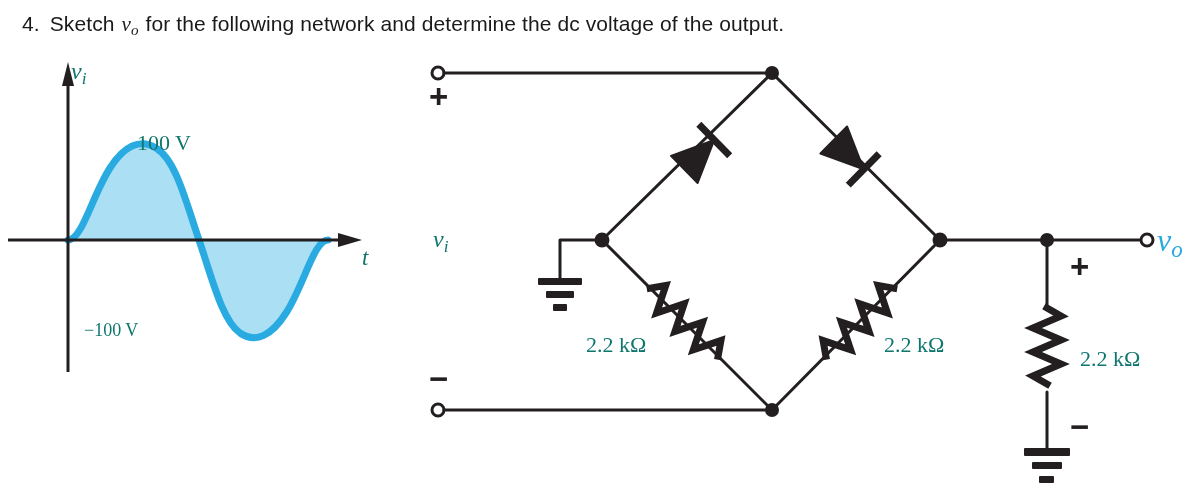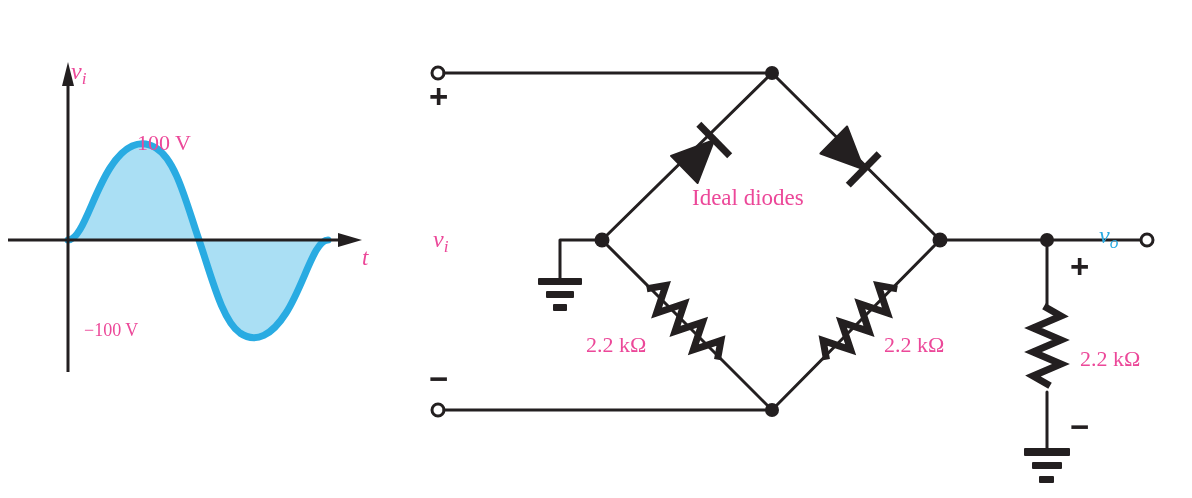--- a/index.html
+++ b/index.html
@@ -45,29 +45,29 @@
   .svg-layer {
     position: absolute;
     left: 0; top: 0;
     width: 1192px;
     height: 498px;
     pointer-events: none;
   }
   .lbl {
     position: absolute;
     font-family: "Liberation Serif", serif;
-    color: #ec4899;
+    color: #0f766e;
     white-space: nowrap;
   }
   .lbl-100 { font-size: 22px; left: 137px; top: 130px; }
   .lbl-m100 { font-size: 18px; left: 84px; top: 320px; }
   .lbl-t { font-size: 23px; font-style: italic; left: 362px; top: 245px; }
   .lbl-vi-graph { font-size: 24px; font-style: italic; left: 71px; top: 58px; }
   .lbl-vi-circ { font-size: 24px; font-style: italic; left: 433px; top: 226px; }
-  .lbl-vo { font-size: 24px; font-style: italic; left: 1099px; top: 222px; color: #29abe2; }
+  .lbl-vo { font-size: 32px; font-style: italic; left: 1157px; top: 222px; color: #29abe2; }
   .lbl-ideal { font-size: 23px; left: 692px; top: 185px; }
   .lbl-r1 { font-size: 22px; left: 586px; top: 332px; }
   .lbl-r2 { font-size: 22px; left: 884px; top: 332px; }
   .lbl-r3 { font-size: 22px; left: 1080px; top: 346px; }
   .sign {
     position: absolute;
     font-family: "Liberation Sans", sans-serif;
     color: #231f20;
     font-weight: bold;
     white-space: nowrap;
@@ -75,20 +75,23 @@
   .sign-plus-in { font-size: 33px; left: 429px; top: 78px; }
   .sign-minus-in { font-size: 33px; left: 429px; top: 360px; }
   .sign-plus-out { font-size: 33px; left: 1070px; top: 248px; }
   .sign-minus-out { font-size: 33px; left: 1070px; top: 408px; }
 </style>
 </head>
 <body>
 
 <div id="page">
 
+  <div class="q-title">
+    <span class="q-num">4.</span><span>Sketch</span><span class="ital-serif" style="margin-left:7px;">v</span><span class="sub">o</span><span style="margin-left:7px;">for the following network and determine the dc voltage of the output.</span>
+  </div>
 
   <svg class="svg-layer" viewBox="0 0 1192 498" width="1192" height="498">
 
     <g>
 
       <path fill="#aadff4" stroke="none" d="M 68 240
                C 82 240 92 196 110 168
                C 124 146 140 138 156 148
                C 176 160 186 202 199 240
                L 68 240 Z"></path>
@@ -184,21 +187,20 @@
   <div class="lbl lbl-100">100 V</div>
   <div class="lbl lbl-m100">−100 V</div>
   <div class="lbl lbl-t">t</div>
 
   <div class="lbl lbl-vi-graph"><span>v</span><span class="sub">i</span></div>
 
   <div class="lbl lbl-vi-circ"><span>v</span><span class="sub">i</span></div>
 
   <div class="lbl lbl-vo"><span>v</span><span class="sub">o</span></div>
 
-  <div class="lbl lbl-ideal">Ideal diodes</div>
   <div class="lbl lbl-r1">2.2 kΩ</div>
   <div class="lbl lbl-r2">2.2 kΩ</div>
   <div class="lbl lbl-r3">2.2 kΩ</div>
 
   <div class="sign sign-plus-in">+</div>
   <div class="sign sign-minus-in">−</div>
   <div class="sign sign-plus-out">+</div>
   <div class="sign sign-minus-out">−</div>
 
 </div>

